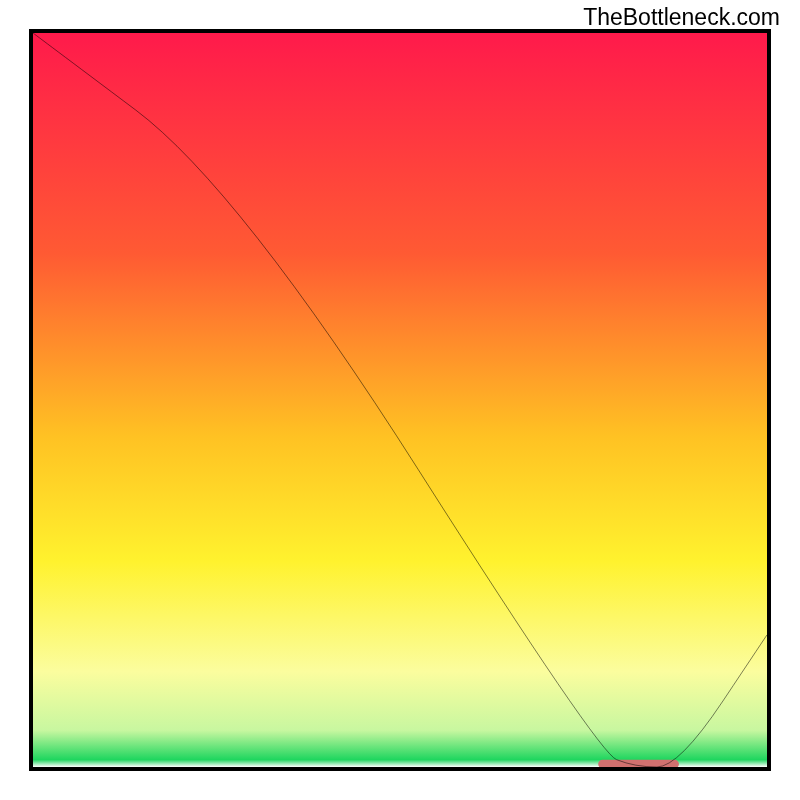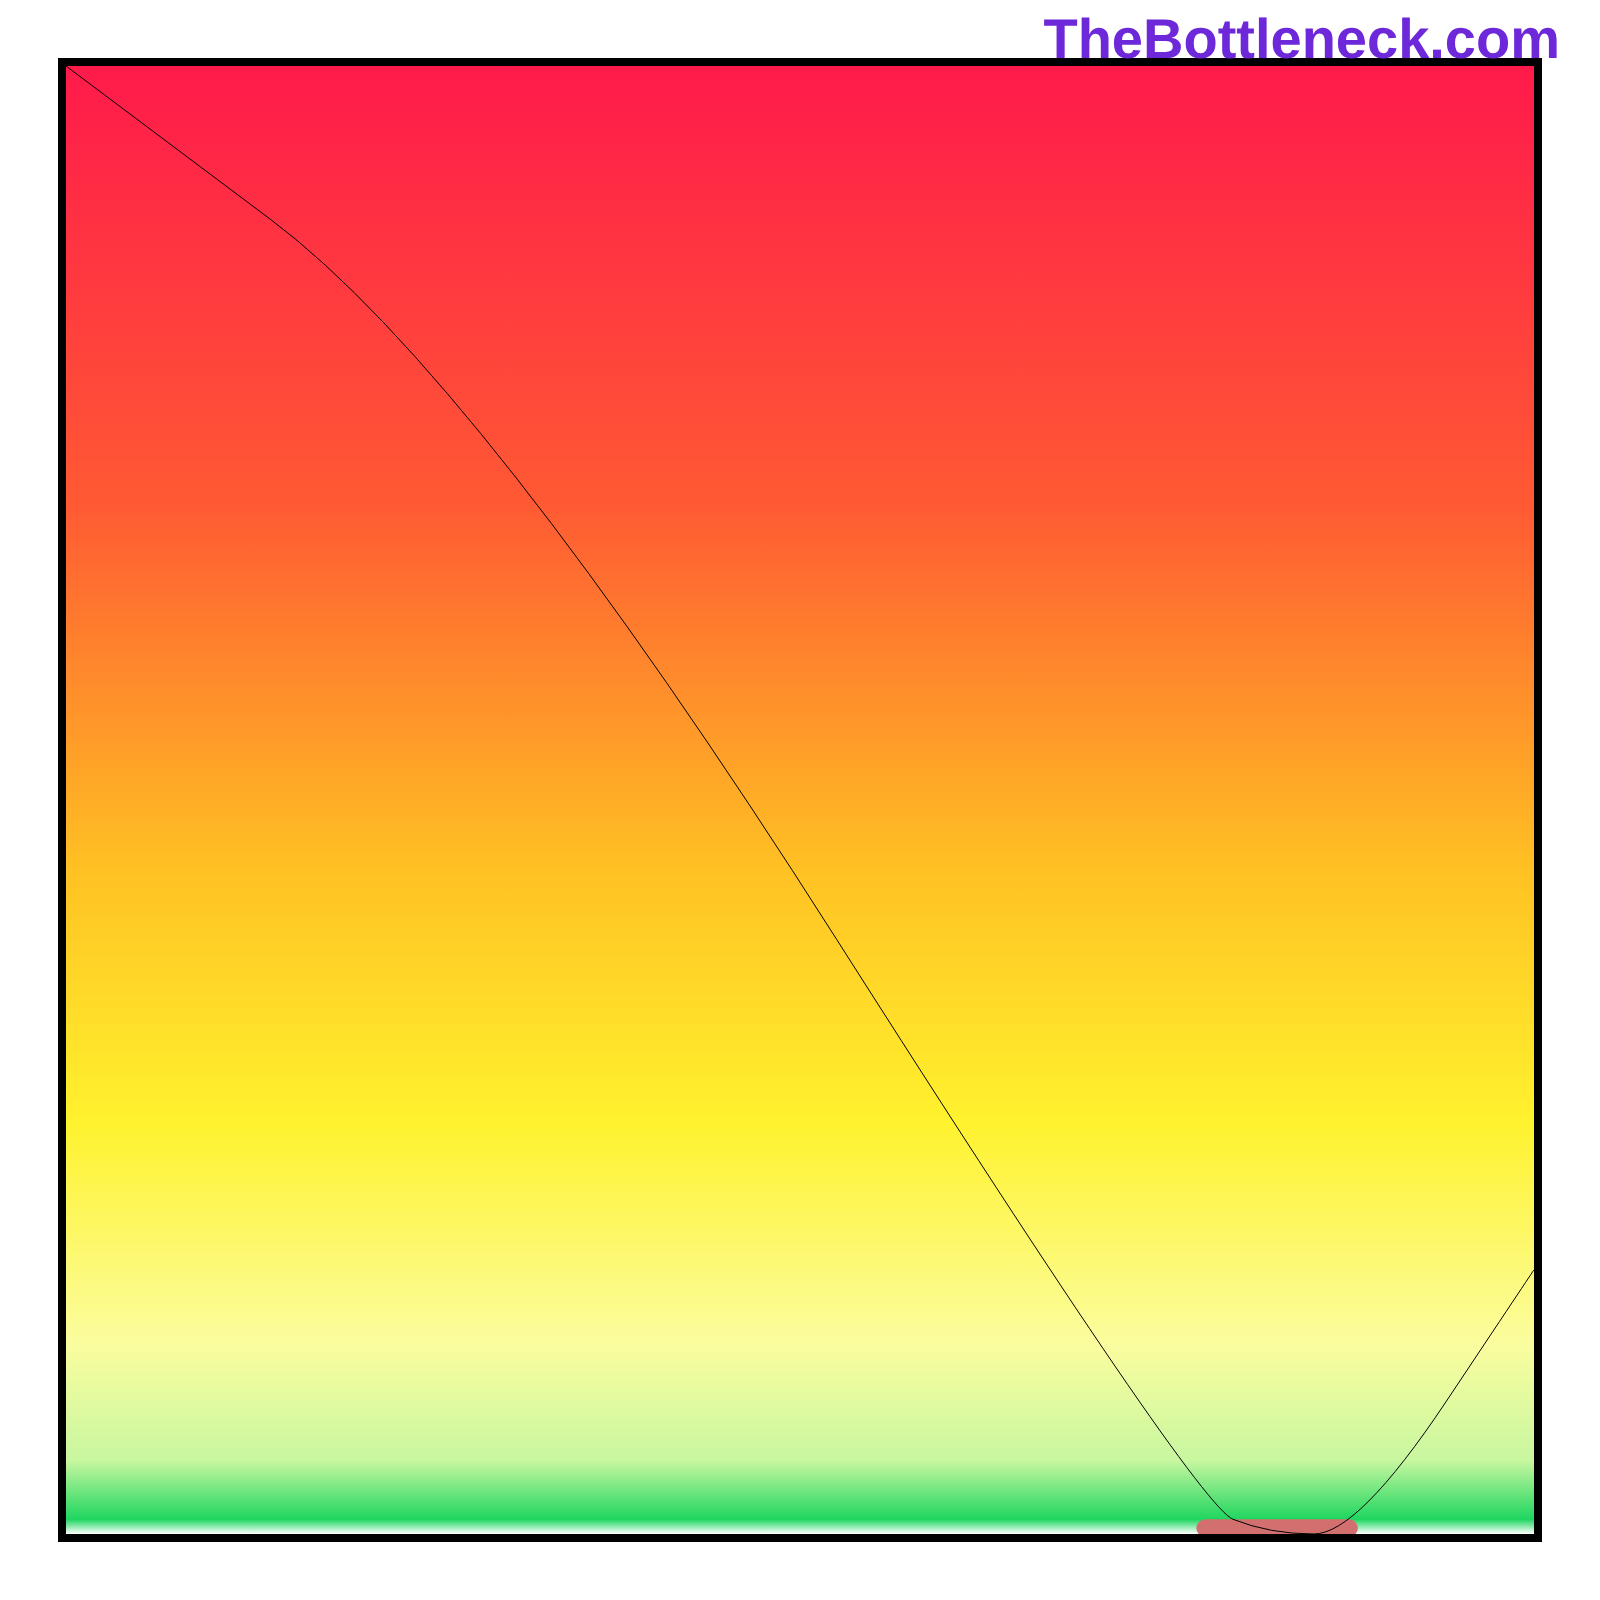--- a/index.html
+++ b/index.html
@@ -13,23 +13,23 @@
   }
   .container {
     position: relative;
     width: 800px;
     height: 800px;
   }
   .watermark {
     position: absolute;
     top: 4px;
     right: 20px;
-    font-size: 28px;
-    font-weight: bold;
-    color: #6d28d9;
+    font-size: 23px;
+    font-weight: normal;
+    color: #000000;
     z-index: 10;
   }
   .plot-frame {
     position: absolute;
     left: 29px;
     top: 29px;
     width: 742px;
     height: 742px;
     border: 4px solid #000000;
     box-sizing: border-box;

